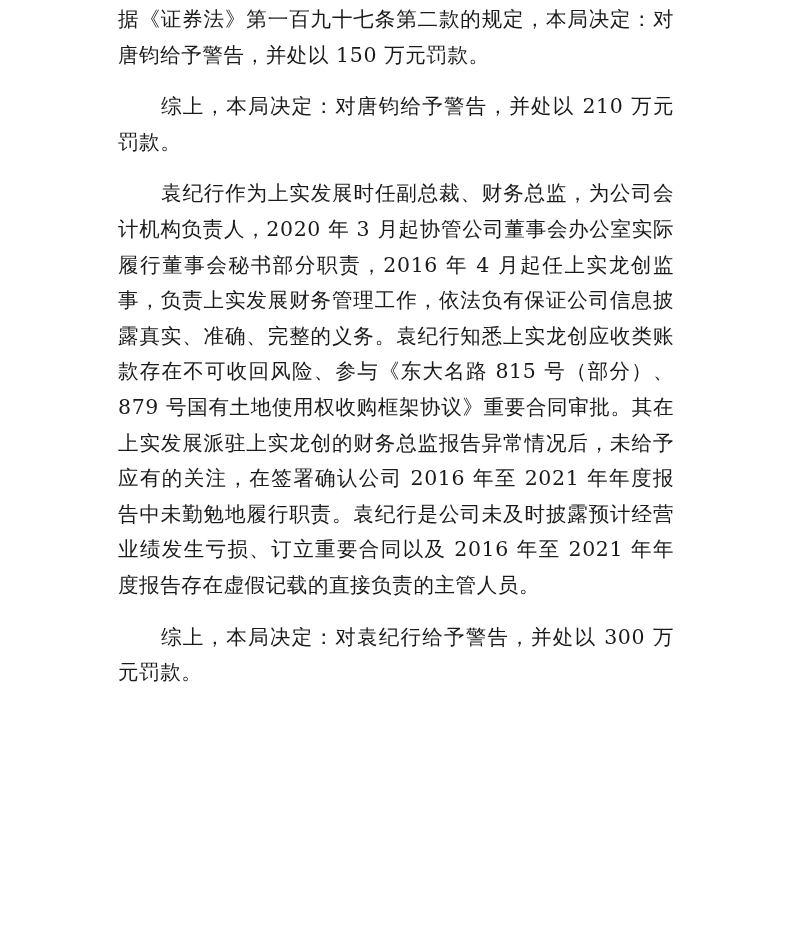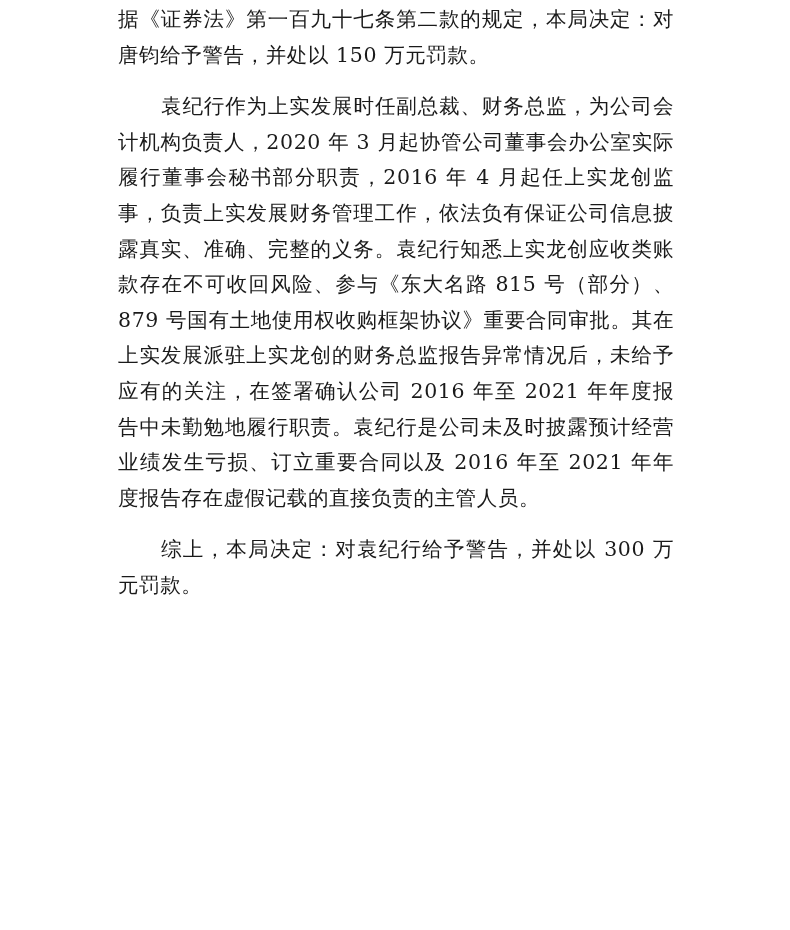--- a/index.html
+++ b/index.html
@@ -17,16 +17,17 @@
     letter-spacing: 0.6px;
   }
   .para { margin: 0 0 16px 0; }
   .indent { text-indent: 2.1em; }
 </style>
 </head>
 <body>
 
 <div class="page">
   <p class="para">据《证券法》第一百九十七条第二款的规定，本局决定：对唐钧给予警告，并处以 150 万元罚款。</p>
+  <p class="para indent">综上，本局决定：对唐钧给予警告，并处以 210 万元罚款。</p>
   <p class="para indent">袁纪行作为上实发展时任副总裁、财务总监，为公司会计机构负责人，2020 年 3 月起协管公司董事会办公室实际履行董事会秘书部分职责，2016 年 4 月起任上实龙创监事，负责上实发展财务管理工作，依法负有保证公司信息披露真实、准确、完整的义务。袁纪行知悉上实龙创应收类账款存在不可收回风险、参与《东大名路 815 号（部分）、879 号国有土地使用权收购框架协议》重要合同审批。其在上实发展派驻上实龙创的财务总监报告异常情况后，未给予应有的关注，在签署确认公司 2016 年至 2021 年年度报告中未勤勉地履行职责。袁纪行是公司未及时披露预计经营业绩发生亏损、订立重要合同以及 2016 年至 2021 年年度报告存在虚假记载的直接负责的主管人员。</p>
   <p class="para indent">综上，本局决定：对袁纪行给予警告，并处以 300 万元罚款。</p>
 
 </div>
 
 </body></html>

